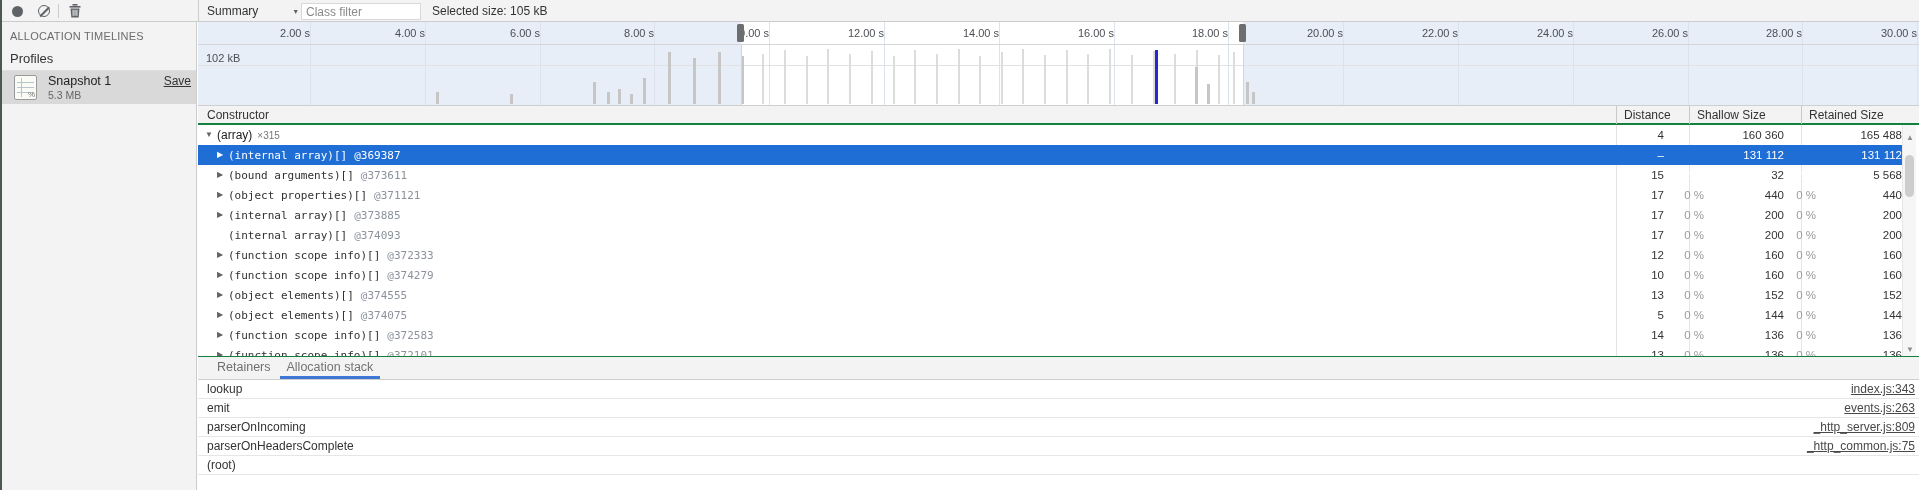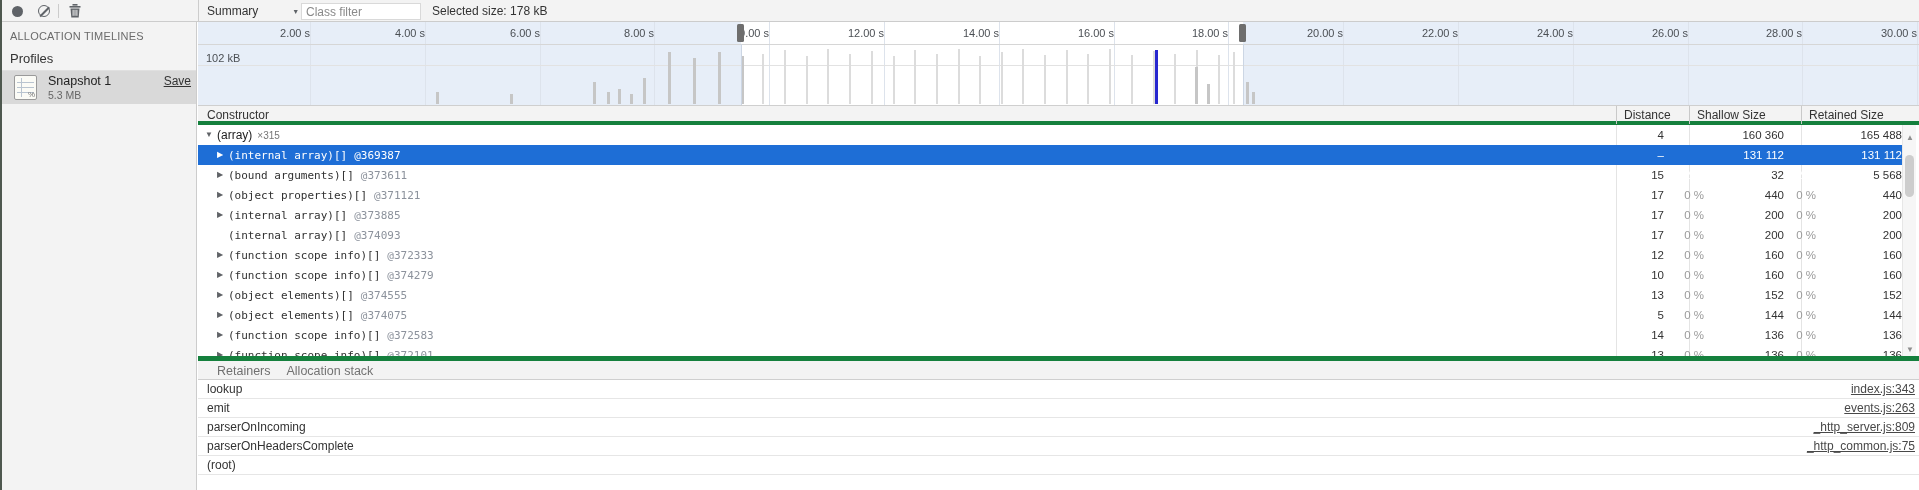--- a/index.html
+++ b/index.html
@@ -52,21 +52,21 @@
   #kb-line { position:absolute; left:0; top:43px; width:1721px; height:1px; background:#e2e2e2; }
   #kb-label { position:absolute; left:8px; top:30px; font-size:11px; color:#4b4f54; }
   .bar { position:absolute; }
   .bar.minor { width:2px; background:#dcdcdc; }
   .bar.event { width:3px; background:#c6c6c6; }
   .bar.selected-spike { width:3px; background:#2727cf; }
   .sel-edge { position:absolute; top:22px; width:1px; height:61px; background:#ccd6e4; }
   .tl-handle { position:absolute; top:2px; width:7px; height:18px; background:#6e6e6e; border-radius:1.5px; cursor:ew-resize; z-index:5; }
 
   
-  #grid-header { position:absolute; left:0; top:83px; width:1721px; height:20px; background:#f3f3f3; border-top:1px solid #cfcfcf; border-bottom:4px solid #15803d; display:flex; }
+  #grid-header { position:absolute; left:0; top:83px; width:1721px; height:20px; background:#f3f3f3; border-top:1px solid #cfcfcf; border-bottom:2px solid #15803d; display:flex; }
   #grid-header .hc { height:18px; line-height:18px; font-size:12px; color:#333; }
   #hc-constructor { flex:1 1 auto; padding-left:9px; }
   #hc-distance { width:73px; padding-left:7px; border-left:1px solid #c9c9c9; }
   #hc-shallow { width:112px; padding-left:7px; border-left:1px solid #c9c9c9; }
   #hc-retained { width:118px; padding-left:7px; border-left:1px solid #c9c9c9; }
 
   
   #grid-body { position:absolute; left:0; top:103px; width:1721px; height:231px; background:#fff; overflow:hidden; }
   .col-divider { position:absolute; top:0; width:1px; height:231px; background:#e4e4e4; }
   .grow { position:relative; width:1704px; height:20px; display:flex; cursor:default; }
@@ -87,21 +87,21 @@
   .grow.selected .cname, .grow.selected .cid, .grow.selected .ccount, .grow.selected .tri,
   .grow.selected .c-dist, .grow.selected .bytes, .grow.selected .pct { color:#fff; }
 
   
   #grid-scrollbar { position:absolute; right:3px; top:103px; width:14px; height:231px; background:#f6f6f6; border-left:1px solid #e7e7e7; z-index:6; }
   #grid-scrollbar .sb-up { position:absolute; top:8px; left:0; width:14px; text-align:center; font-size:8px; color:#8f8f8f; cursor:pointer; }
   #grid-scrollbar .sb-down { position:absolute; bottom:2px; left:0; width:14px; text-align:center; font-size:8px; color:#8f8f8f; cursor:pointer; }
   #grid-scrollbar .sb-thumb { position:absolute; top:30px; left:2px; width:9px; height:42px; background:#cdcdcd; border-radius:5px; cursor:grab; }
 
   
-  #tabbar { position:absolute; left:0; top:334px; width:1721px; height:24px; background:#f3f3f3; border-top:5px solid #15803d; border-bottom:1px solid #cfcfcf; display:flex; padding-left:12px; }
+  #tabbar { position:absolute; left:0; top:334px; width:1721px; height:24px; background:#f3f3f3; border-top:1px solid #15803d; border-bottom:1px solid #cfcfcf; display:flex; padding-left:12px; }
   .tab { height:22px; line-height:20px; padding:0 7px; font-size:12.5px; color:#707070; border-bottom:3px solid transparent; cursor:pointer; margin-right:2px; }
   .tab.active { color:#737373; border-bottom-color:#3e77d6; }
 
   
   #stack { position:absolute; left:0; top:358px; width:1721px; height:110px; background:#fff; }
   .stack-row { position:relative; height:19px; line-height:18px; border-bottom:1px solid #e6e6e6; }
   .stack-fn { position:absolute; left:9px; top:0; font-size:12px; color:#333; }
   .stack-loc { position:absolute; right:4px; top:0; font-size:12px; color:#484848; text-decoration:underline; cursor:pointer; }
 </style>
 </head>
@@ -127,21 +127,21 @@
         <rect x="5.5" y="5.8" width="1" height="6" fill="#f3f3f3"></rect>
         <rect x="7.4" y="5.8" width="1" height="6" fill="#f3f3f3"></rect>
       </svg>
     </div>
     <div id="toolbar-divider"></div>
     <div id="summary-select">
       <span class="lbl">Summary</span>
       <span class="arr">▼</span>
     </div>
     <input id="class-filter" type="text" placeholder="Class filter" style="">
-    <div id="selected-size">Selected size: 178 kB</div>
+    <div id="selected-size">Selected size: 105 kB</div>
   </div>
 
   <div id="sidebar">
     <div id="section-header">ALLOCATION TIMELINES</div>
     <div id="profiles-header">Profiles</div>
     <div id="snapshot-item">
       <div id="snapshot-icon">
         <div class="ln" style="top:6px"></div>
           <div class="ln" style="top:11px"></div>
           <div class="ln" style="top:16px"></div>

